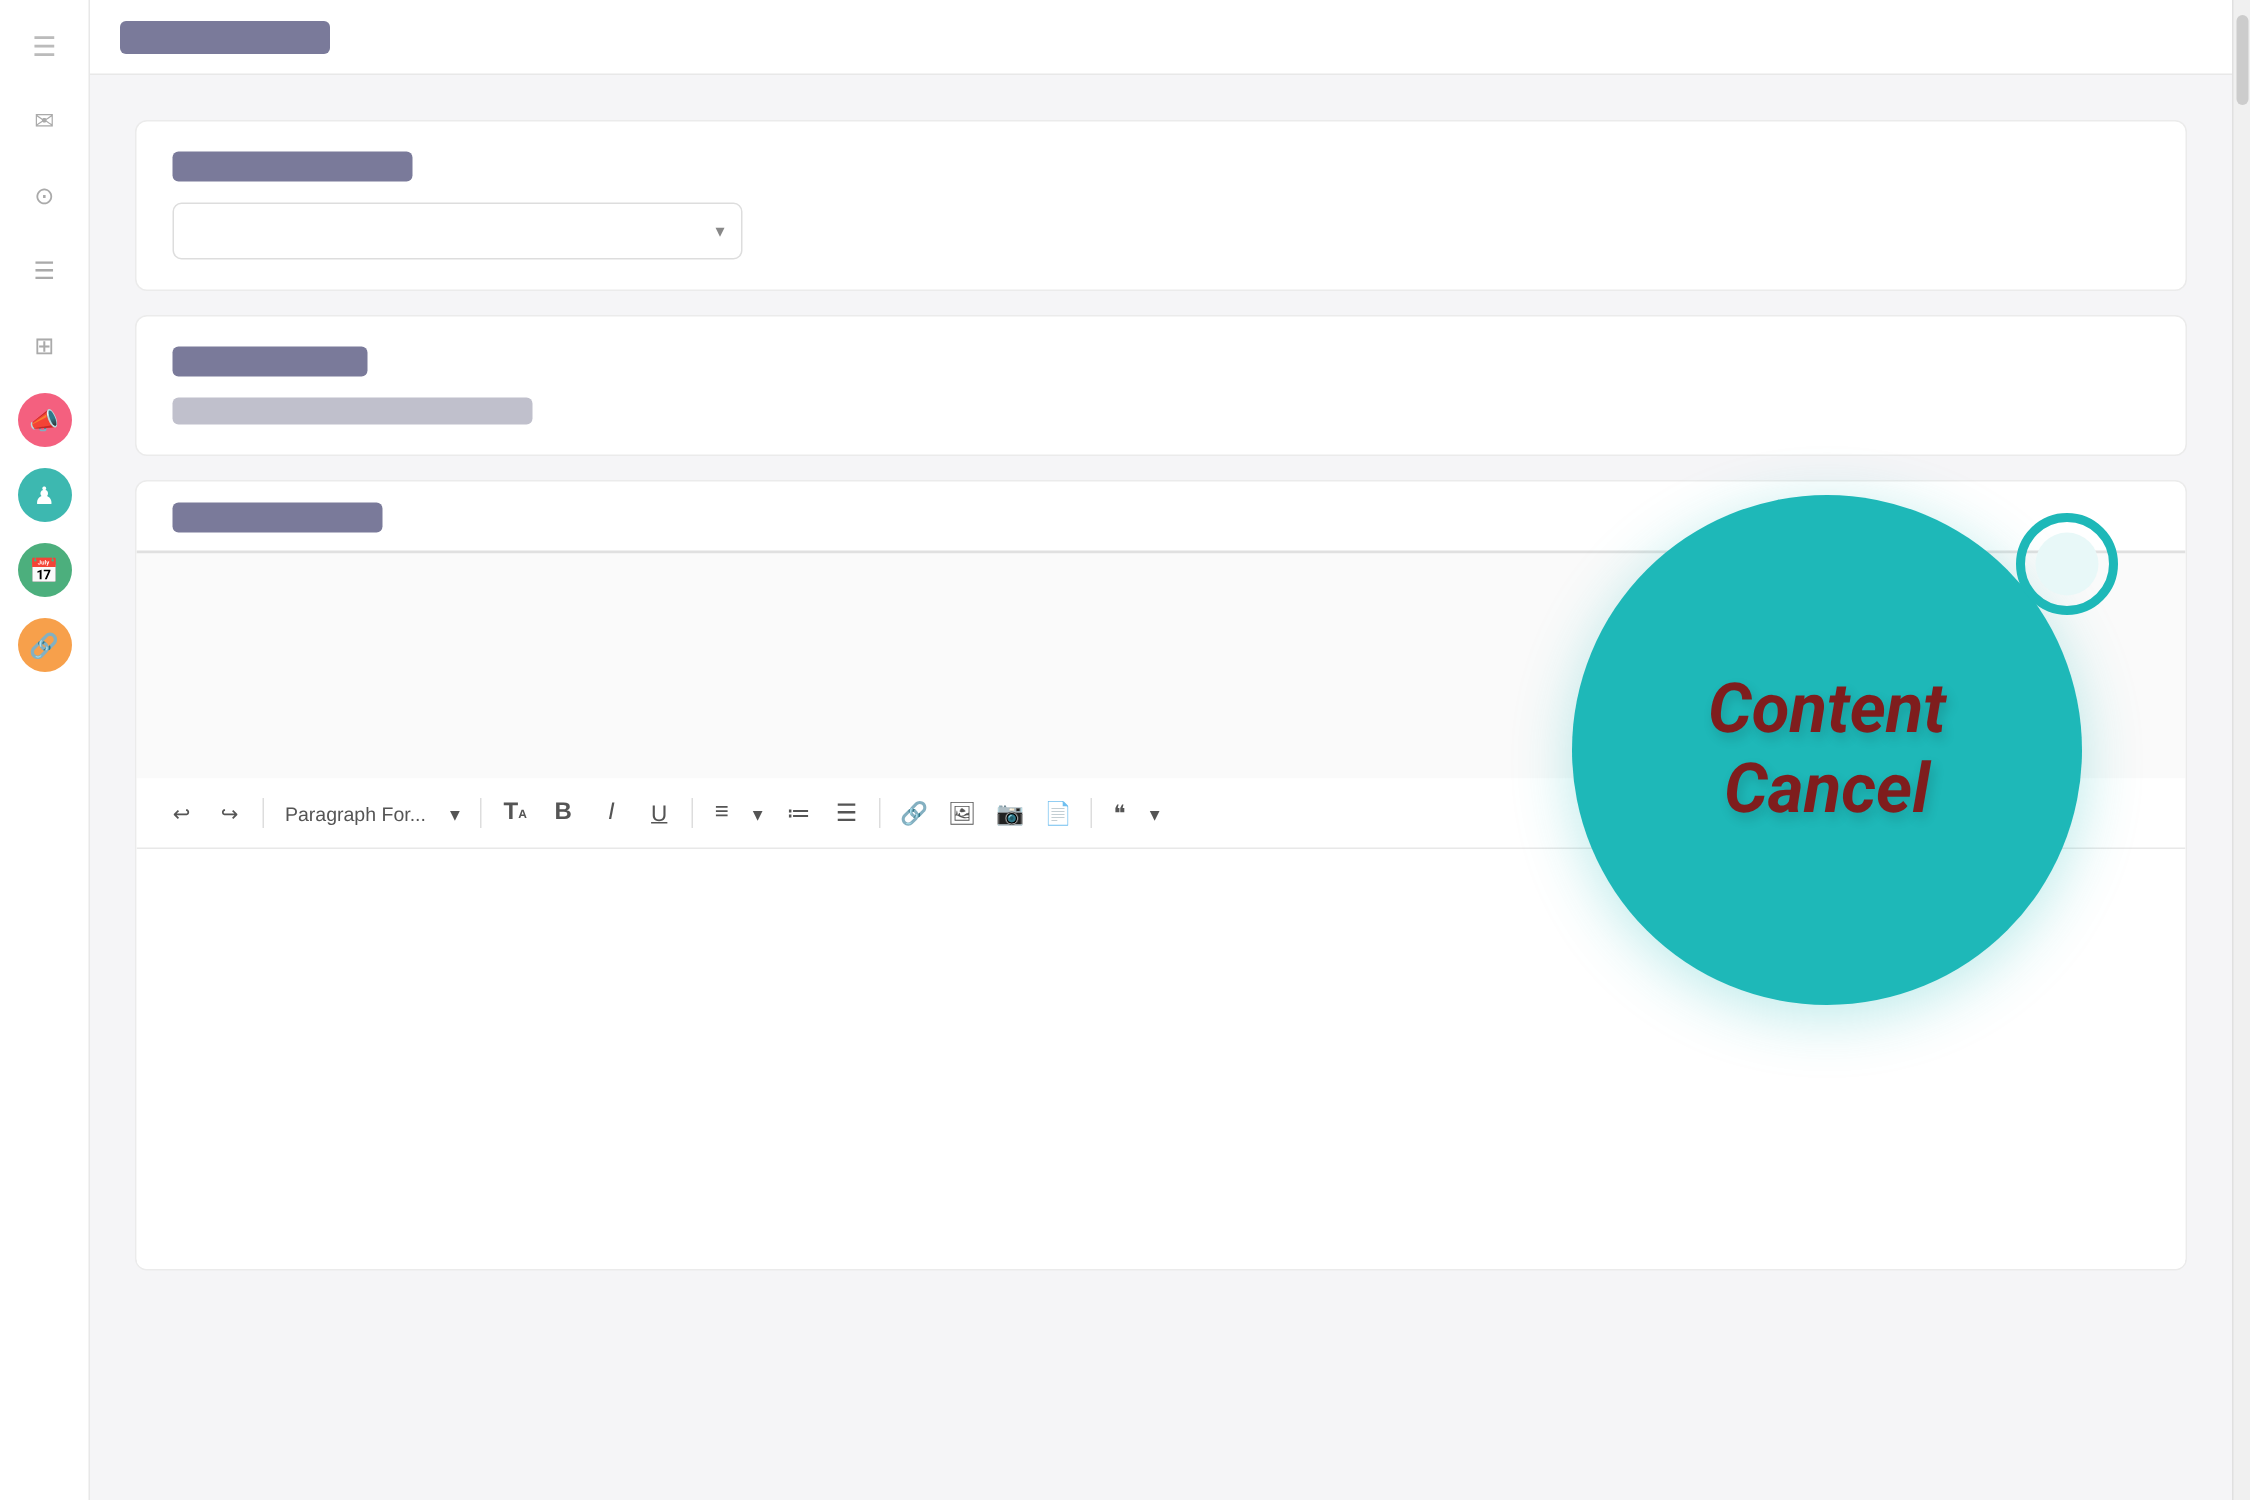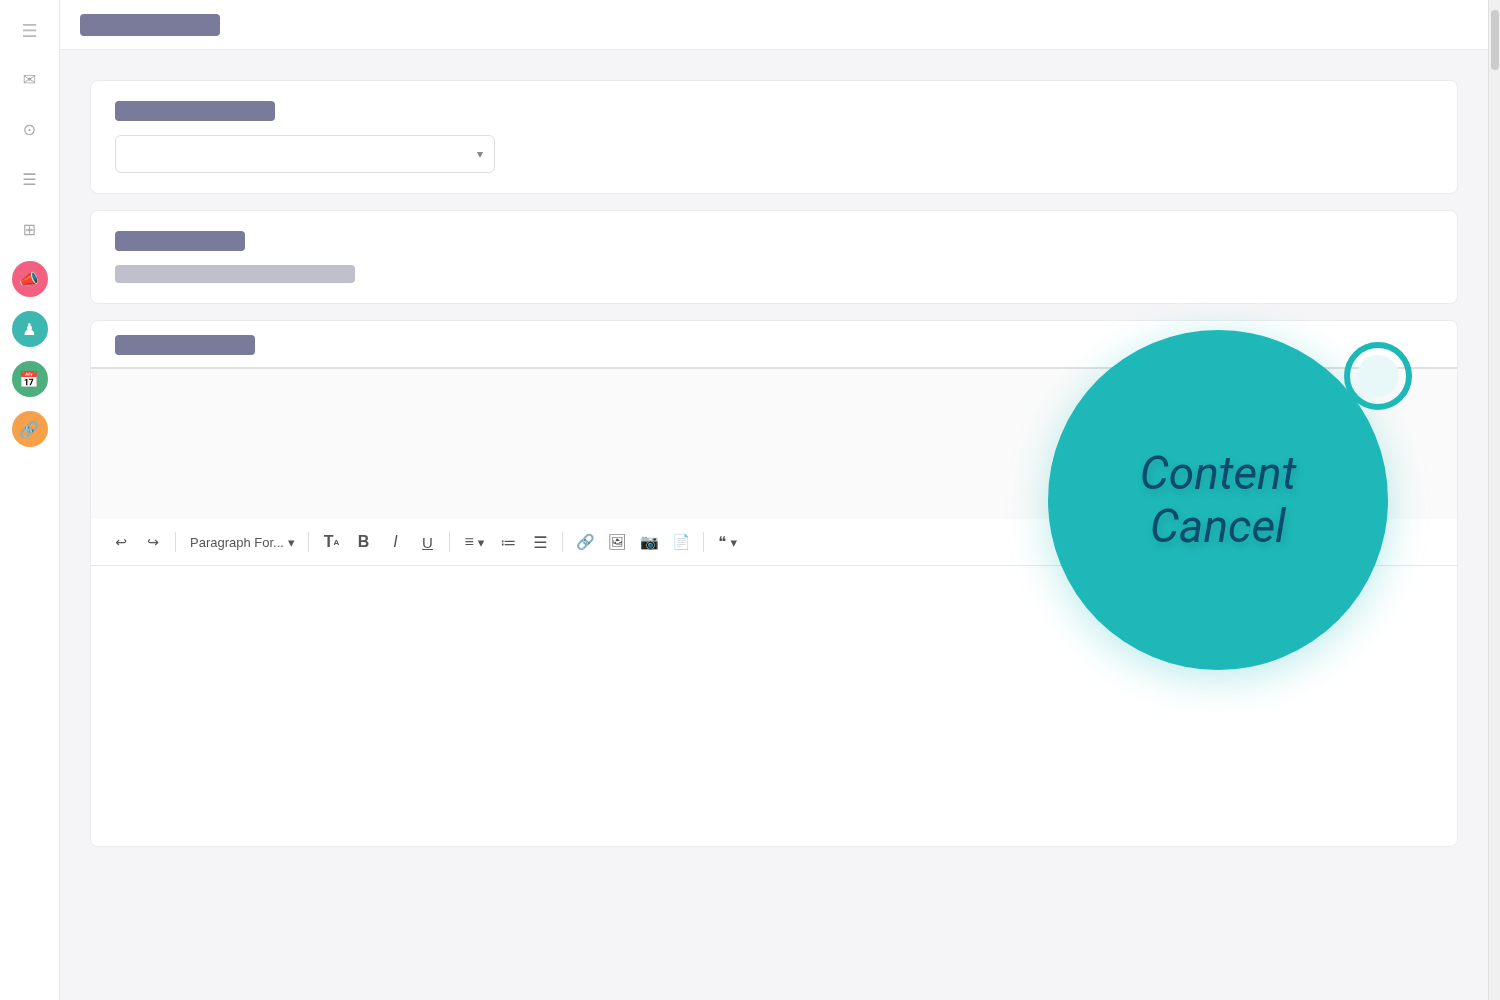--- a/index.html
+++ b/index.html
@@ -258,21 +258,21 @@
     .toolbar-separator {
       width: 1px;
       height: 20px;
       background: #ddd;
       margin: 0 4px;
     }
 
     .toolbar-dropdown {
       display: flex;
       align-items: center;
-      gap: 4px;
+      gap: 16px;
       border: none;
       background: transparent;
       font-size: 13px;
       color: #555;
       cursor: pointer;
       padding: 0 6px;
       height: 30px;
       border-radius: 4px;
     }
 
@@ -305,22 +305,22 @@
       display: flex;
       align-items: center;
       justify-content: center;
       position: relative;
       box-shadow: 0 8px 40px rgba(30,184,184,0.3);
     }
 
     .content-creator-text {
       text-align: center;
       font-size: 46px;
-      font-weight: 400;
-      color: #0c4a6e;
+      font-weight: 700;
+      color: #7f1d1d;
       line-height: 1.15;
       text-shadow: 2px 4px 8px rgba(0,0,0,0.15);
       font-style: italic;
     }
 
     .cc-decoration {
       position: absolute;
       top: 12px;
       right: -24px;
       width: 70px;

